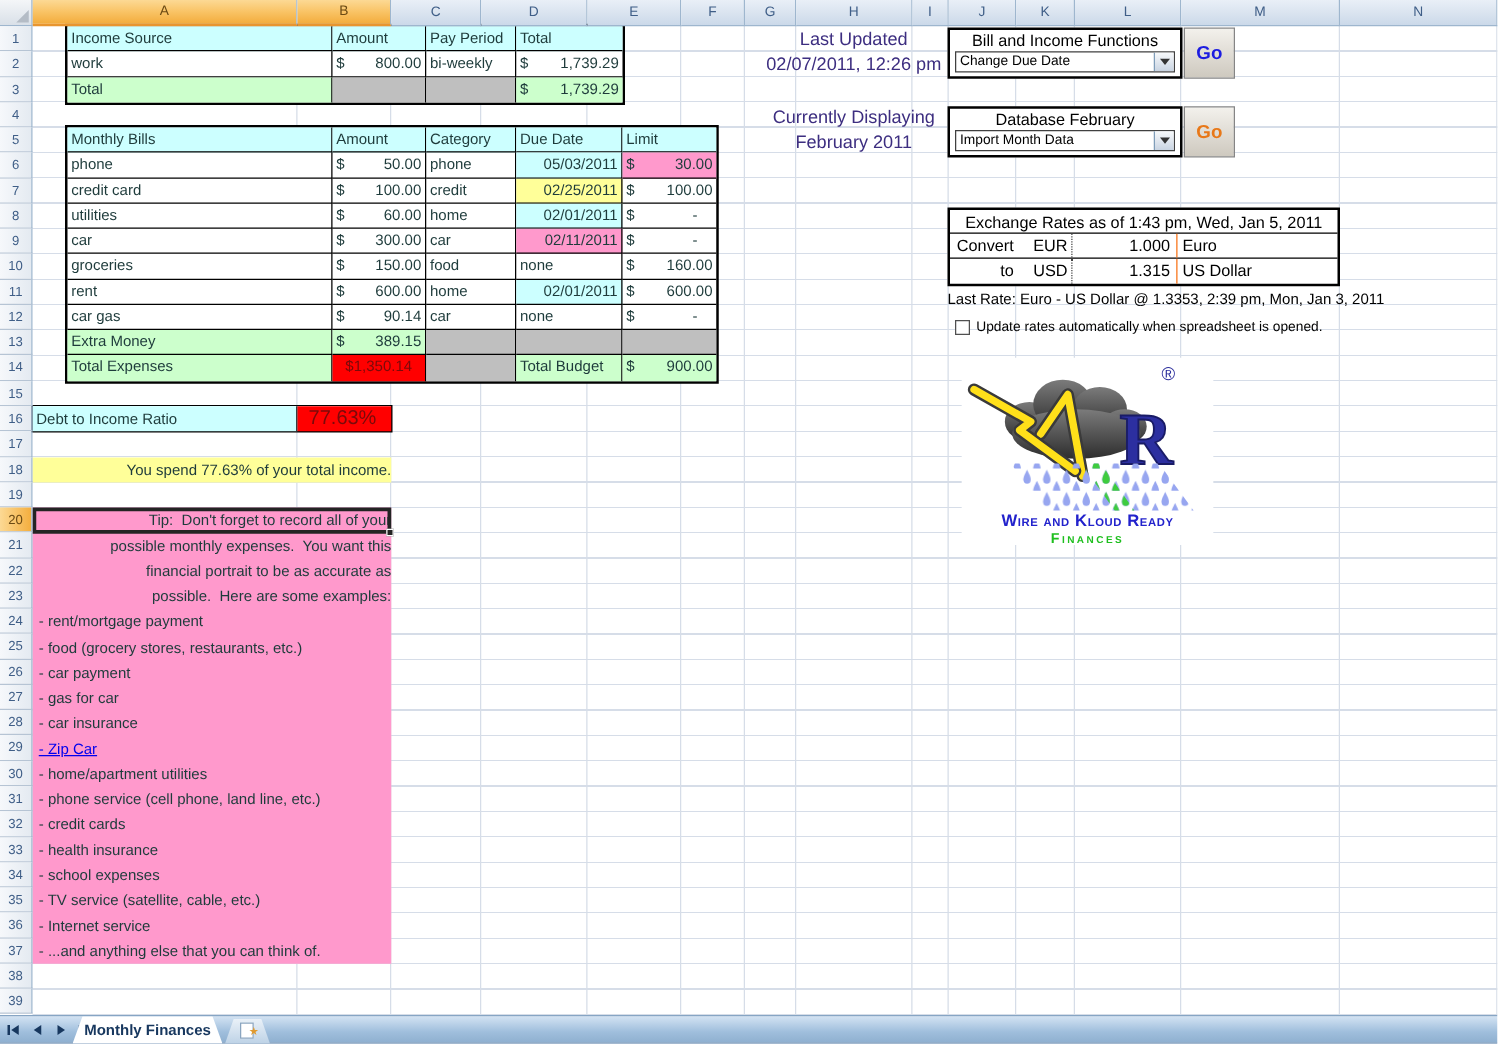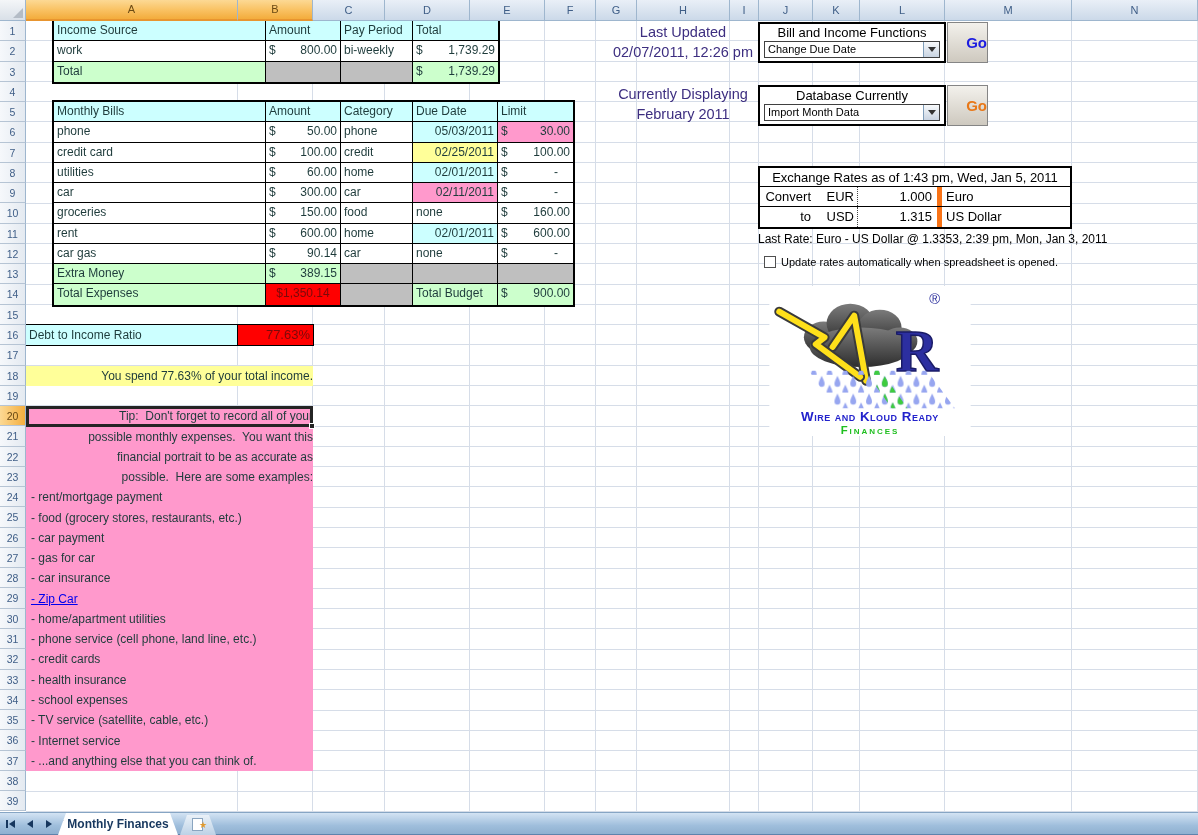--- a/index.html
+++ b/index.html
@@ -38,21 +38,21 @@
   .cyan{background:var(--cyan);} .green{background:var(--green);} .gray{background:var(--gray);}
   .pinkbg{background:var(--pink);} .yellowbg{background:var(--yellow);}
   .acct{display:flex;justify-content:space-between;padding:0 3px;}
   .acct .val{text-align:right;} .acct.dash .val{padding-right:12px;}
   .right{text-align:right;}
   .redcell{background:var(--red);color:#7A0A0A;text-align:center;}
   
   #ratio{position:absolute;left:26px;top:325.2px;width:287px;height:20.28px;display:flex;
          box-shadow:0 0 0 1px #000;z-index:2;}
   #ratio .lab{flex:0 0 212px;background:var(--cyan);font-size:12px;line-height:20px;padding-left:3px;border-right:1px solid #000;}
-  #ratio .val{flex:1;background:var(--red);color:#7A0A0A;font-size:13px;line-height:20px;text-align:right;padding-right:3px;}
+  #ratio .val{flex:1;background:var(--red);color:#7A0A0A;font-size:16px;line-height:20px;text-align:center;padding-right:3px;}
   
   #note{position:absolute;left:26px;top:365.8px;width:287px;height:20.28px;background:var(--yellow);
         font-size:12px;line-height:20px;text-align:right;z-index:2;}
   
   #tip{position:absolute;left:26px;top:406.3px;width:287px;height:365px;background:var(--pink);z-index:2;}
   #tip .ln{height:20.28px;line-height:20.28px;font-size:12px;white-space:pre;overflow:hidden;}
   #tip .ctr{text-align:right;} #tip .lft{padding-left:5px;}
   #tip .lnk{color:var(--link);text-decoration:underline;}
   #sel-border{position:absolute;left:0;top:0;width:287px;height:20.5px;border:3px solid #242424;pointer-events:none;}
   #fill-handle{position:absolute;left:283px;top:17px;width:6px;height:6px;background:#242424;border:1px solid #fff;}
@@ -60,30 +60,30 @@
   .ptext{position:absolute;width:230px;text-align:center;color:var(--purple);font-size:14.5px;line-height:20px;z-index:2;}
   .fnbox{position:absolute;left:758px;width:188px;height:41px;border:2px solid #000;background:#fff;z-index:2;}
   .fnbox .t{font-size:13px;text-align:center;line-height:16px;margin-top:1px;color:#000;}
   .combo{position:absolute;left:4px;right:4px;bottom:3px;height:17px;border:1px solid #404040;background:#fff;
          font-size:11px;line-height:15px;padding-left:3px;color:#000;white-space:nowrap;overflow:hidden;}
   .combo .dd{position:absolute;right:0;top:0;width:16px;height:15px;border-left:1px solid #7F9DB9;
          background:linear-gradient(#F7F9FB,#C9D4E2);display:flex;align-items:center;justify-content:center;}
   .combo .dd i{width:0;height:0;border-left:4px solid transparent;border-right:4px solid transparent;border-top:5px solid #333;}
   .gobtn{position:absolute;left:947px;width:41px;height:41px;border:1px solid #858585;
          background:linear-gradient(#F3F1EC,#CEC9BF);font-weight:bold;font-size:15px;
-         text-align:right;line-height:39px;z-index:2;cursor:default;}
+         text-align:center;line-height:39px;z-index:2;cursor:default;}
   .go-blue{color:var(--goblue);} .go-orange{color:var(--goorange);}
   
   #exchange{position:absolute;left:758px;top:166px;width:314px;border:2px solid #000;background:#fff;z-index:2;color:#000;}
   #exchange .ex-title{height:19px;line-height:19px;text-align:center;font-size:13px;border-bottom:1px solid #000;}
   .ex-row{display:flex;height:20px;font-size:13px;line-height:20px;}
   .ex-row.div{border-bottom:1px solid #000;}
   .exc1{width:54px;text-align:right;padding-right:3px;}
   .exc2{width:44px;text-align:right;padding-right:3px;border-right:1px dotted #444;}
-  .exc3{width:84px;text-align:right;padding-right:5px;border-right:5px solid #f97316;}
+  .exc3{width:84px;text-align:right;padding-right:5px;border-right:1px solid #f97316;}
   .exc4{flex:1;padding-left:4px;}
   #lastrate{position:absolute;left:758px;top:232px;font-size:12px;color:#000;white-space:nowrap;z-index:2;}
   #cbrow{position:absolute;left:764px;top:256px;display:flex;align-items:center;z-index:2;}
   #cbrow .cb{width:12px;height:12px;border:1px solid #505050;background:#fff;}
   #cbrow .cblabel{font-size:11px;color:#000;margin-left:5px;}
   
   #logo{position:absolute;left:768px;top:286px;z-index:2;}
   
   #tabbar{position:absolute;left:0;top:812px;width:1198px;height:23px;z-index:6;
           background:linear-gradient(#D3E3F3,#9FBEDC 60%,#8FB0D0);
@@ -363,21 +363,21 @@
   <div class="combo">
     <span>Change Due Date</span>
     <span class="dd">
         <i></i>
       </span>
   </div>
 </div>
 <div class="gobtn go-blue" style="top:22px;">Go</div>
 
 <div class="fnbox" style="top:85px;">
-  <div class="t">Database Currently</div>
+  <div class="t">Database February</div>
   <div class="combo">
     <span>Import Month Data</span>
     <span class="dd">
         <i></i>
       </span>
   </div>
 </div>
 <div class="gobtn go-orange" style="top:85px;">Go</div>
 
 <div id="exchange">

